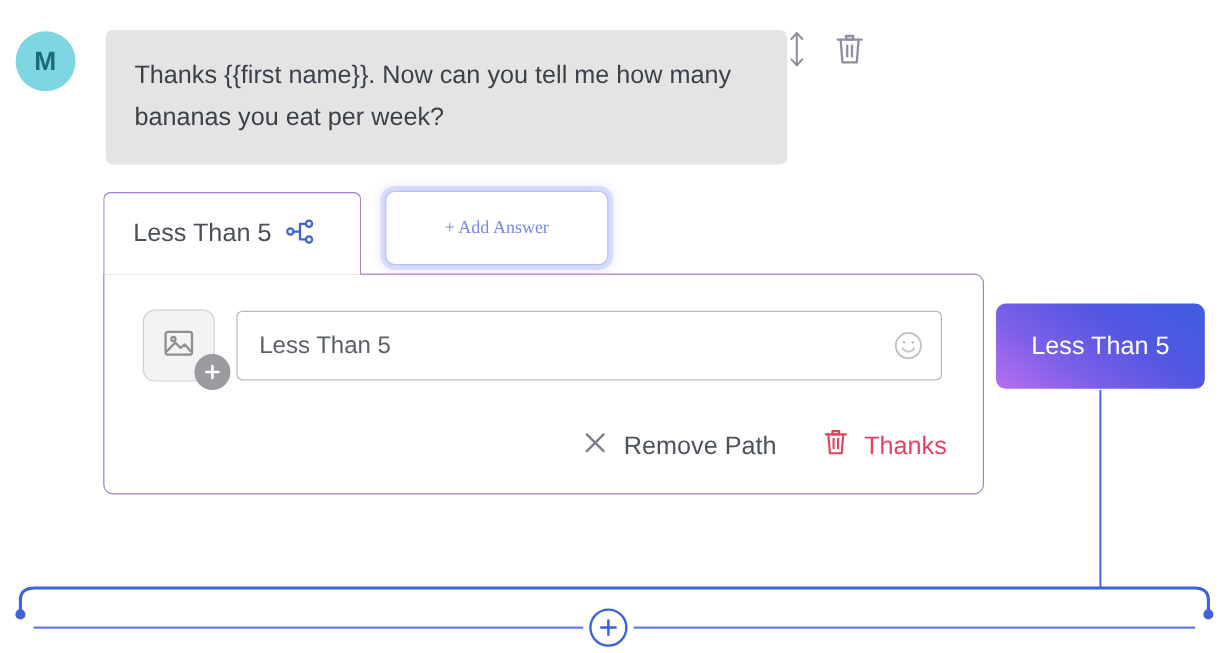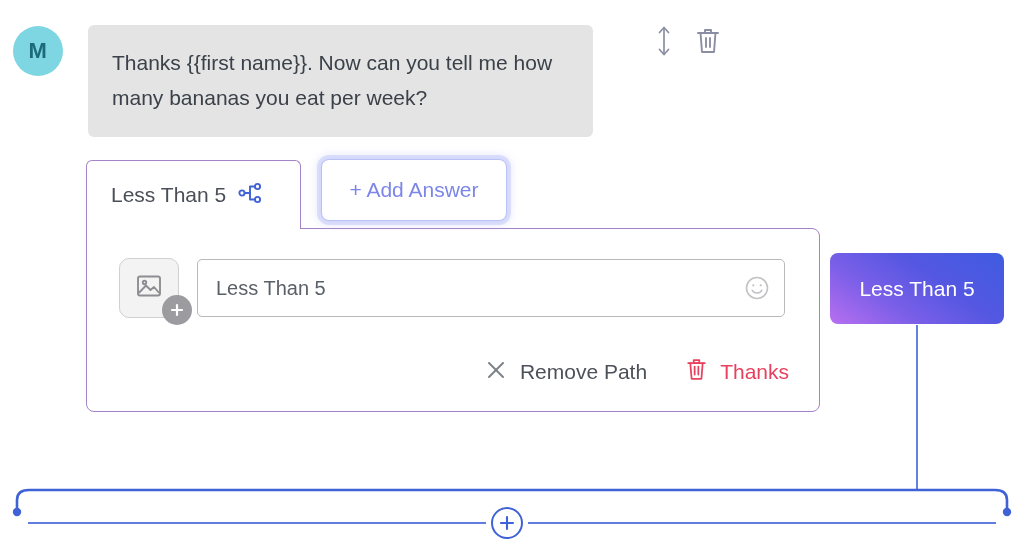--- a/index.html
+++ b/index.html
@@ -27,21 +27,21 @@
     color: #1d6b78;
     font-size: 22px;
     font-weight: bold;
     letter-spacing: .5px;
   }
 
   
   .bubble {
     position: absolute;
     left: 88px; top: 25px;
-    width: 505px;
+    width: 568px;
     padding: 20px 24px 22px 24px;
     background: #e4e4e4;
     border-radius: 6px;
     color: #3b4149;
     font-size: 21px;
     line-height: 35px;
   }
 
   
   .hdr-icons {
@@ -71,23 +71,24 @@
   }
   .add-answer {
     position: absolute;
     left: 321px; top: 159px;
     width: 186px; height: 62px;
     background: #ffffff;
     border: 1px solid #b9c2f5;
     border-radius: 8px;
     display: flex; align-items: center; justify-content: center;
     color: #7b86e8;
-    font-size: 21px;
+    font-size: 15px;
     box-shadow: 0 0 0 4px rgba(160,170,245,.28), 0 0 9px 3px rgba(160,170,245,.35);
     z-index: 4;
+    font-family: Liberation Serif, serif;
   }
 
   
   .panel {
     position: absolute;
     left: 86px; top: 228px;
     width: 734px; height: 184px;
     background: #ffffff;
     border: 1px solid #a583c8;
     border-radius: 0 8px 8px 8px;

